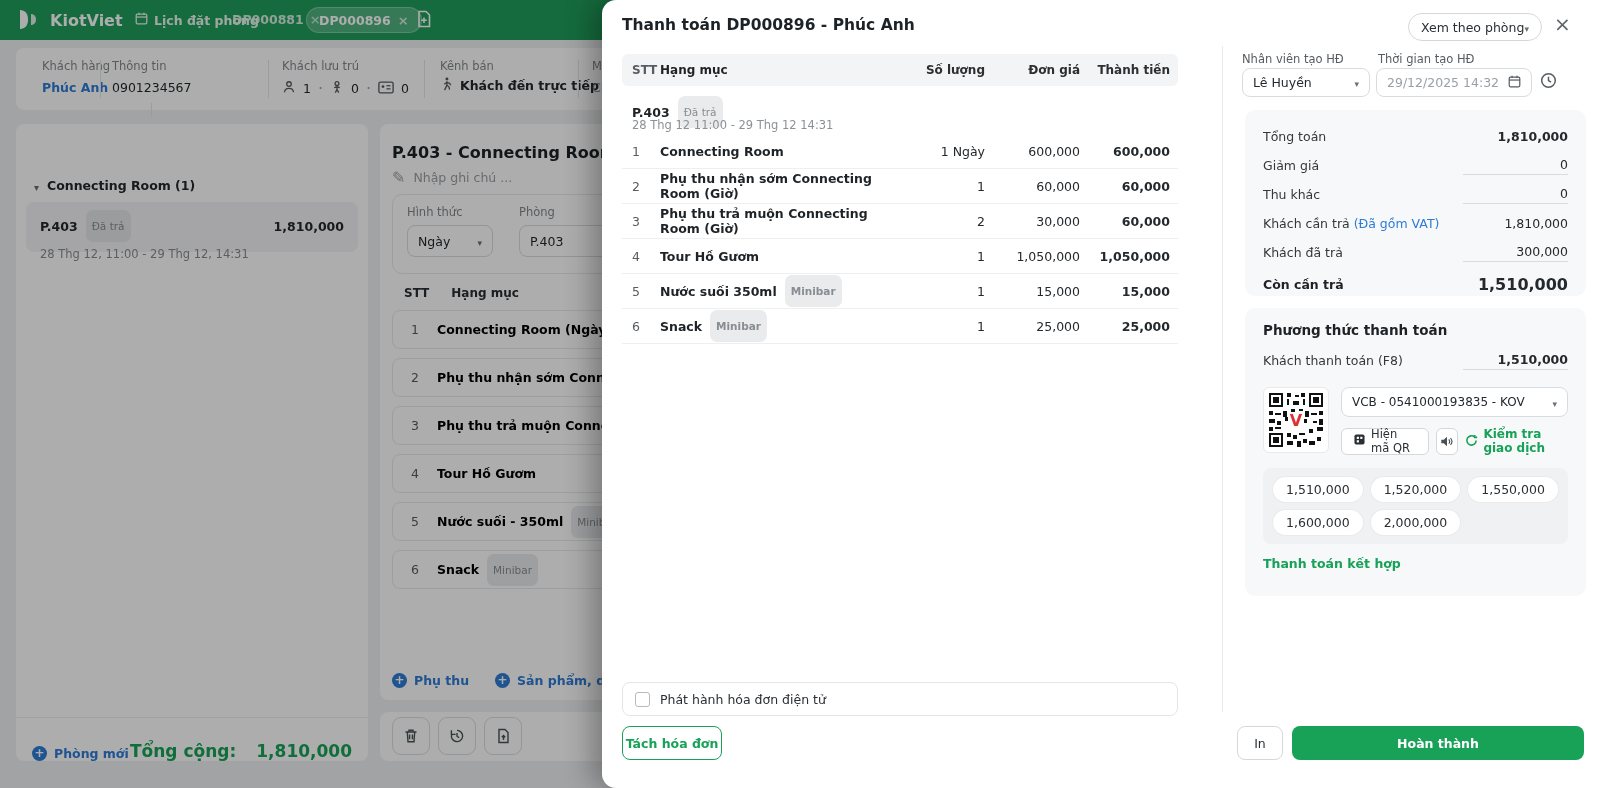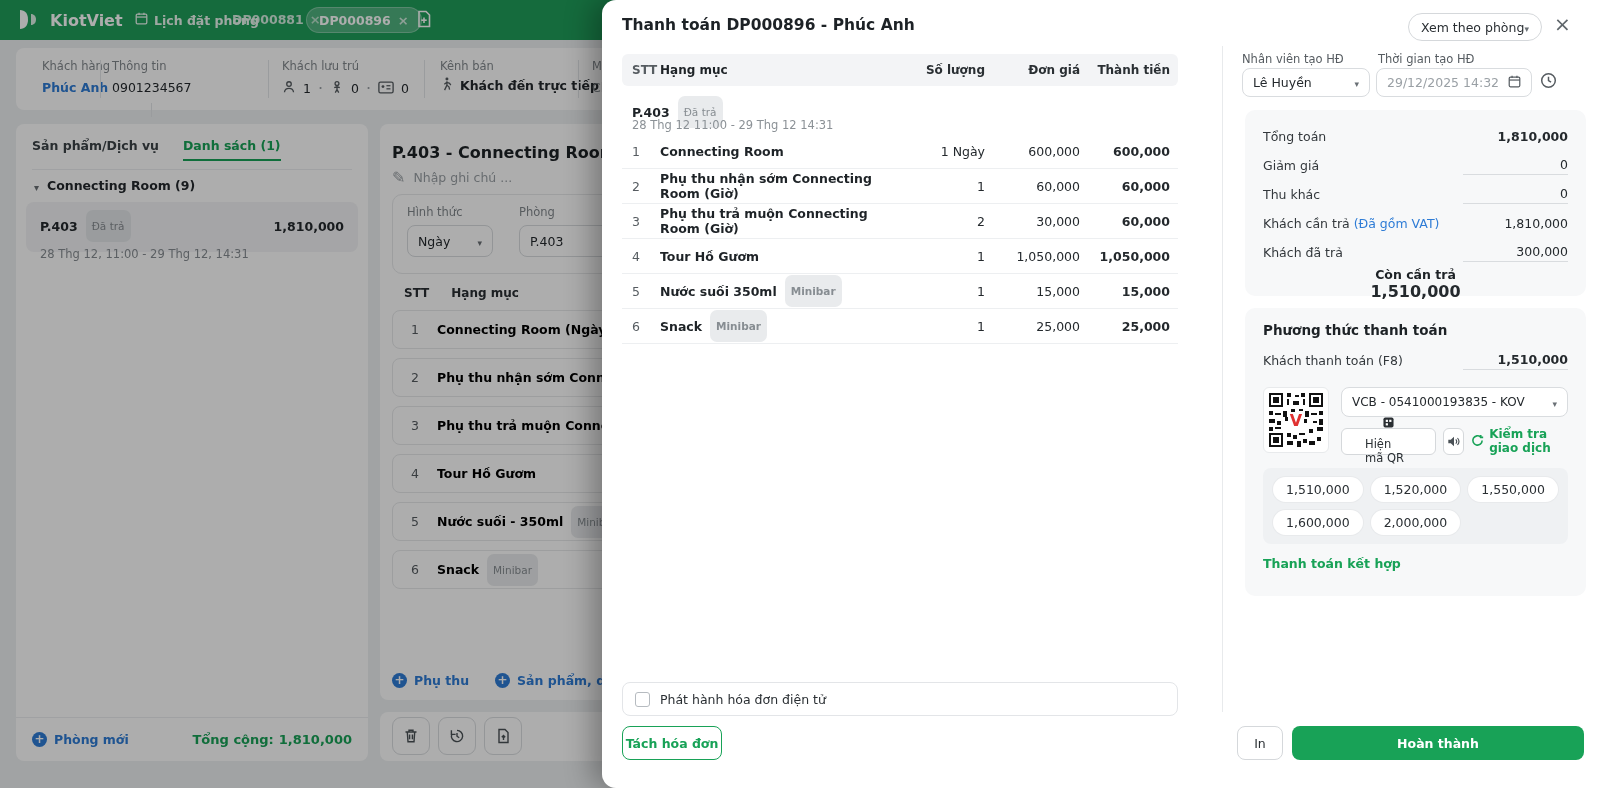--- a/index.html
+++ b/index.html
@@ -168,42 +168,38 @@
       </div>
     </div>
     <div class="abs vsep" style="left:562px;top:12px;height:38px;"></div>
     <div class="abs" style="left:576px;top:11px;">
       <div class="lbl">Mã kênh</div>
       <div class="val" style="margin-top:7px;color:#82888d;">Chưa có</div>
     </div>
   </div>
 
   <div class="abs card" style="left:16px;top:124px;width:352px;height:637px;">
-    <div class="abs" style="left:16px;top:14px;display:flex;gap:24px;width:320px;border-bottom:1px solid #eceef0;padding-bottom:8px;">
-      <span class="tab">Sản phẩm/Dịch vụ</span>
-      <span class="tab active">Danh sách (1)</span>
-    </div>
     <div class="abs" style="left:18px;top:52px;display:flex;align-items:center;gap:8px;">
       <span class="caret"></span>
-      <span style="font-size:12.5px;font-weight:bold;color:#24292d;">Connecting Room (9)</span>
+      <span style="font-size:12.5px;font-weight:bold;color:#24292d;">Connecting Room (1)</span>
     </div>
     <div class="abs room-card" style="left:10px;top:78px;width:332px;height:50px;padding:8px 14px;">
       <div style="display:flex;align-items:center;gap:8px;">
         <span style="font-size:12.5px;font-weight:bold;color:#24292d;">P.403</span>
         <span class="badge" style="background:#e4e6e9;">Đã trả</span>
         <span style="margin-left:auto;font-size:12.5px;font-weight:bold;color:#24292d;">1,810,000</span>
       </div>
       <div style="margin-top:5px;font-size:11.5px;color:#878d92;">28 Thg 12, 11:00 - 29 Thg 12, 14:31</div>
     </div>
-    <div class="abs" style="left:0;bottom:0;width:352px;height:44px;border-top:1px solid #eceef0;display:flex;align-items:center;padding:0 16px;">
+    <div class="abs" style="left:0;bottom:0;width:352px;height:44px;border-top:1px solid #eceef0;display:flex;align-items:flex-end;padding:0 16px;">
       <span style="display:flex;align-items:center;gap:7px;">
         <span class="plus"></span>
         <span class="blue" style="font-size:12.5px;font-weight:600;">Phòng mới</span>
       </span>
-      <span style="margin-left:auto;display:flex;gap:5px;font-size:13px;font-weight:600;">
+      <span style="margin-left:auto;display:flex;gap:20px;font-size:17px;font-weight:600;">
         <span class="green">Tổng cộng:</span>
         <span class="green">1,810,000</span>
       </span>
     </div>
   </div>
 
   <div class="abs card" style="left:380px;top:124px;width:700px;height:576px;">
     <div class="abs" style="left:12px;top:12px;display:flex;align-items:center;gap:10px;">
       <span style="font-size:16px;font-weight:bold;color:#1d2226;">P.403 - Connecting Room</span>
       <span class="badge">Đã trả</span>
@@ -416,21 +412,21 @@
         <span class="v underlined">0</span>
       </div>
       <div class="srow">
         <span><span>Khách cần trả</span> <span class="blue">(Đã gồm VAT)</span></span>
         <span class="v">1,810,000</span>
       </div>
       <div class="srow">
         <span>Khách đã trả</span>
         <span class="v underlined">300,000</span>
       </div>
-      <div class="srow" style="height:34px;flex-direction:column;">
+      <div class="srow" style="height:34px;">
         <span style="font-weight:bold;color:#1d2226;">Còn cần trả</span>
         <span class="v green" style="font-weight:bold;font-size:16px;">1,510,000</span>
       </div>
     </div>
 
     <div class="abs panel-card" style="left:643px;top:308px;width:341px;height:288px;padding:14px 18px;">
       <div style="font-size:13.5px;font-weight:bold;color:#1d2226;">Phương thức thanh toán</div>
       <div class="srow" style="margin-top:8px;">
         <span>Khách thanh toán (F8)</span>
         <span class="v underlined" style="font-weight:bold;">1,510,000</span>
@@ -486,21 +482,21 @@
             <rect x="10.5" y="10.5" width="8" height="8" fill="#fff"></rect>
             <text x="14.5" y="17.4" font-size="8" font-weight="bold" fill="#e03131" text-anchor="middle">V</text>
           </svg>
         </div>
         <div style="flex:1;">
           <div class="dd" style="height:30px;">
             <span style="font-size:12px;">VCB - 0541000193835 - KOV</span>
             <span class="chev"></span>
           </div>
           <div style="display:flex;align-items:center;gap:7px;margin-top:10px;">
-            <span class="small-btn" style="height:27px;padding:0 23px;flex-direction:column;">
+            <span class="small-btn" style="height:27px;padding:0 12px;">
               <span><svg width="11" height="11" viewBox="0 0 12 12">
                     <rect x="0.5" y="0.5" width="11" height="11" rx="2" fill="#2a2f33"></rect>
                     <rect x="3" y="3" width="2.4" height="2.4" fill="#fff"></rect>
                     <rect x="6.8" y="3" width="2.4" height="2.4" fill="#fff"></rect>
                     <rect x="3" y="6.8" width="2.4" height="2.4" fill="#fff"></rect>
                   </svg></span>
               <span>Hiện mã QR</span>
             </span>
             <span class="small-btn" style="width:30px;height:27px;">
               <svg width="14" height="13" viewBox="0 0 16 14">

